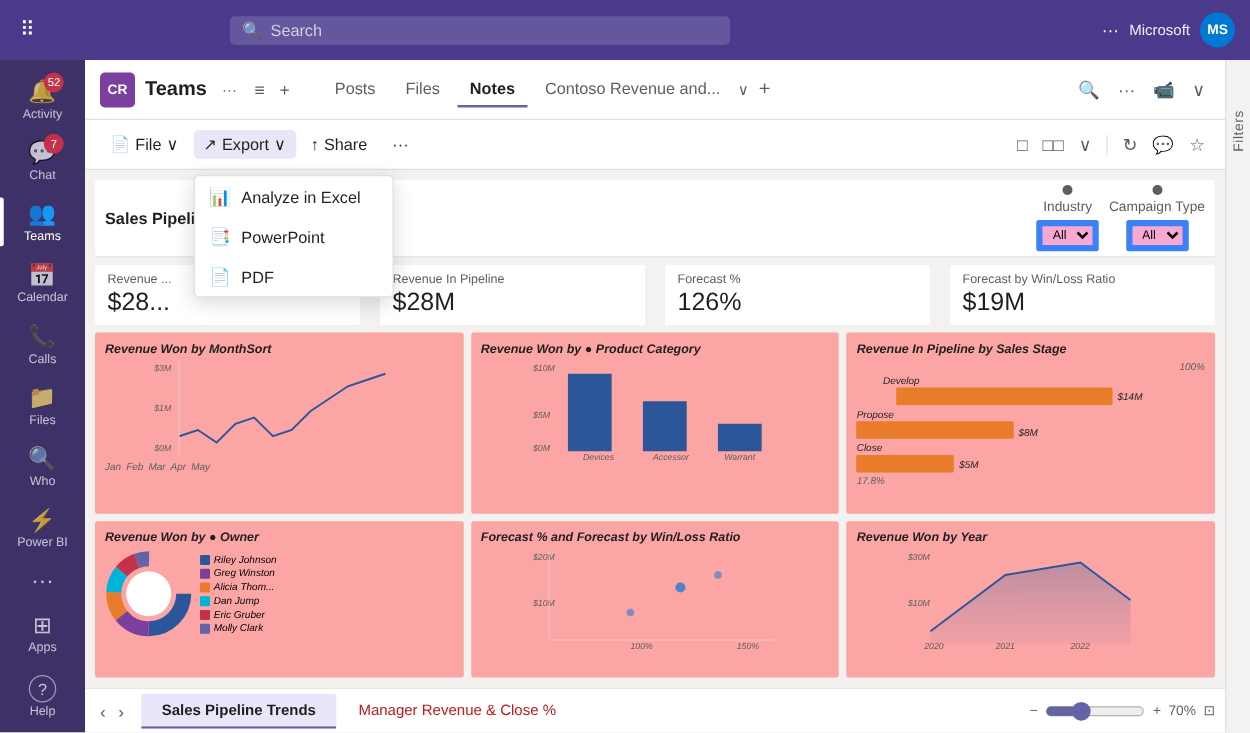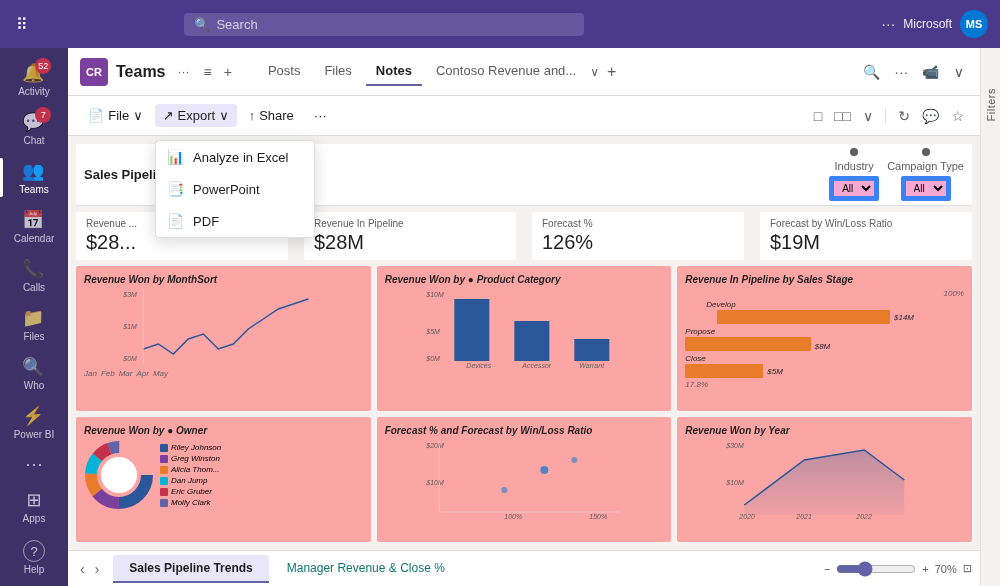--- a/index.html
+++ b/index.html
@@ -298,21 +298,21 @@
       display: flex;
       align-items: center;
       padding: 0 8px;
       gap: 2px;
     }
     .bottom-tab {
       padding: 6px 16px;
       font-size: 12px;
       cursor: pointer;
       border-radius: 2px 2px 0 0;
-      color: #0f766e;
+      color: #b91c1c;
       border-bottom: 2px solid transparent;
     }
     .bottom-tab.active {
       background: #e8e6f8;
       color: #201f1e;
       font-weight: 600;
       border-bottom-color: #6264a7;
     }
     .bottom-nav {
       display: flex;

